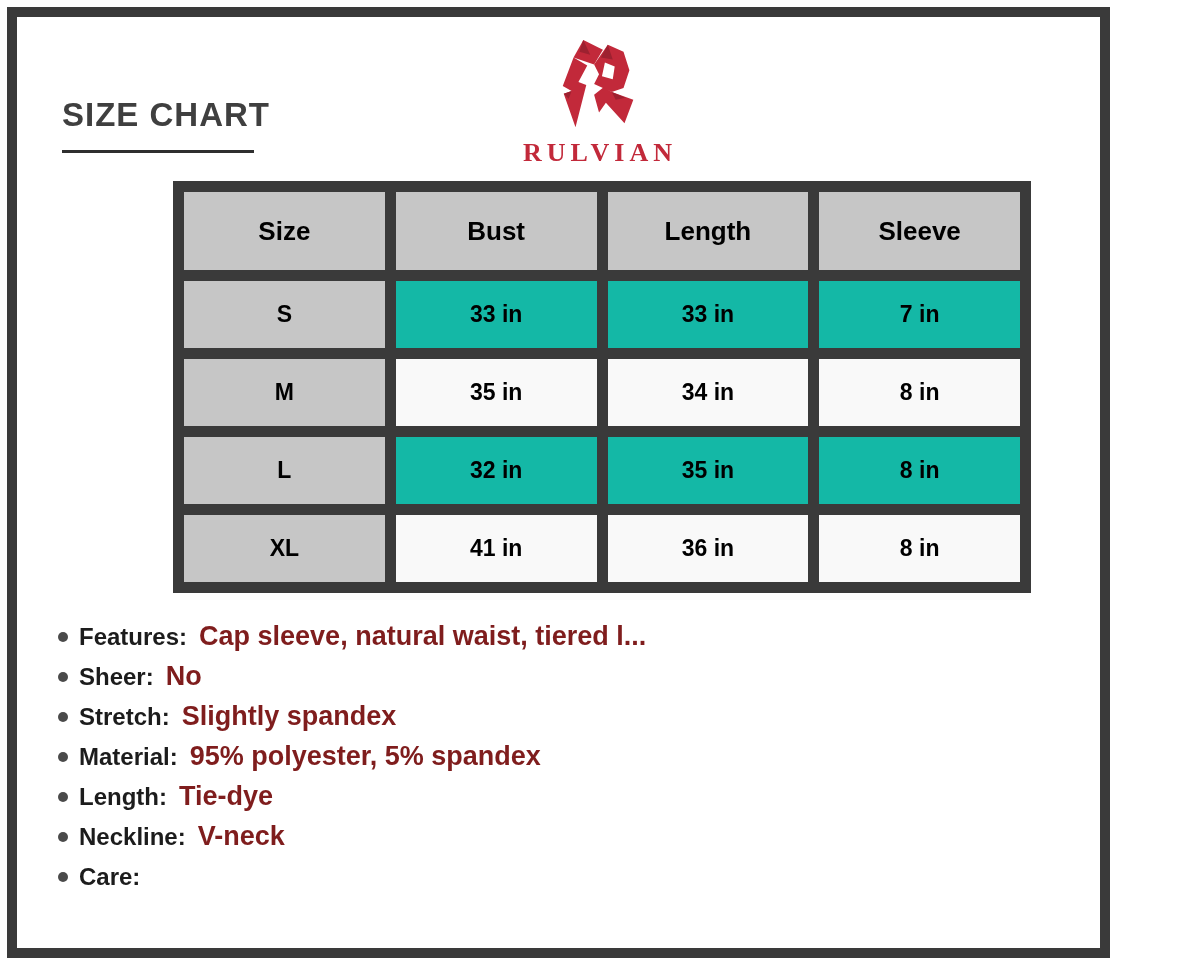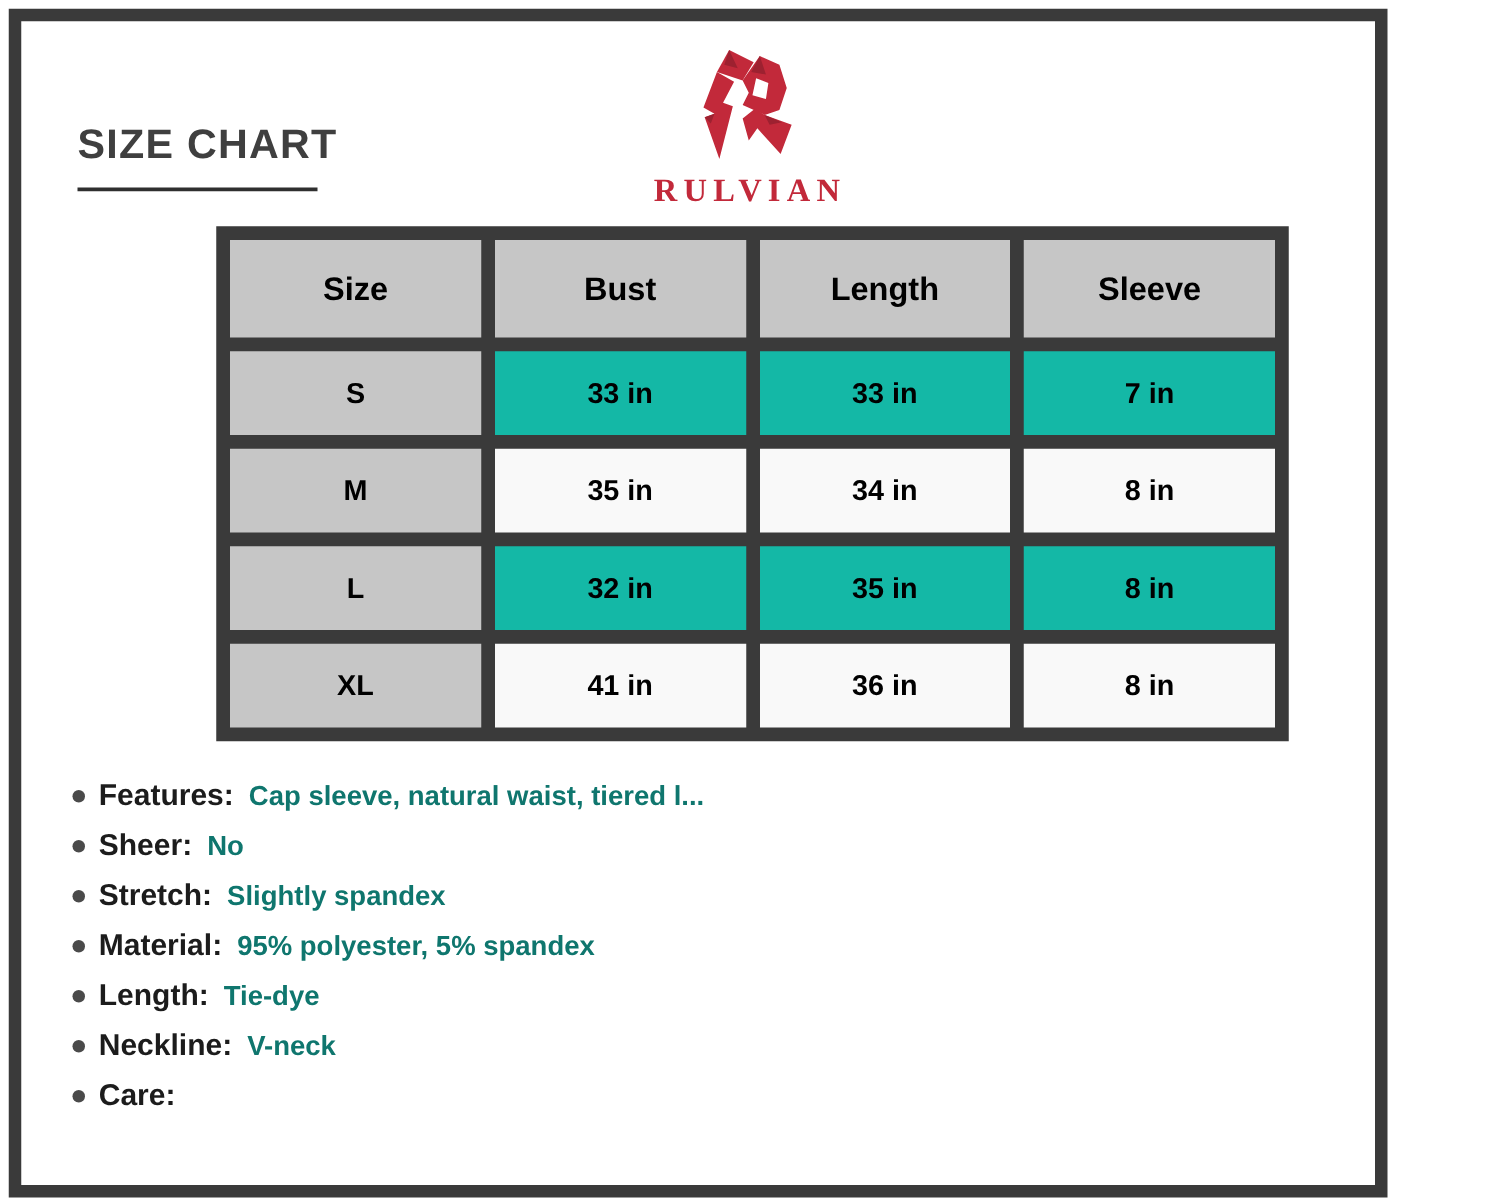--- a/index.html
+++ b/index.html
@@ -38,21 +38,21 @@
   .size-table .row td.sizecell{background:var(--cellgray);}
   .size-table .row td.val{background:#14b8a6;}
   .size-table .row.alt td.val{background:#f9f9f9;}
   
   .details{position:absolute;left:58px;top:620px;}
   .detail{display:flex;align-items:center;margin-bottom:7px;height:33px;}
   .dot{width:10px;height:10px;border-radius:50%;background:#4a4a4a;
     margin-right:11px;align-self:center;flex:0 0 auto;}
   .dlabel{font-weight:bold;font-size:24px;color:var(--ink);margin-right:12px;
     white-space:nowrap;}
-  .dvalue{font-weight:bold;font-size:22px;color:#0f766e;white-space:nowrap;}
+  .dvalue{font-weight:bold;font-size:27px;color:#7f1d1d;white-space:nowrap;}
 </style>
 </head>
 <body>
 
 <div class="page">
   <div class="frame"></div>
 
   <div class="title">SIZE CHART</div>
   <div class="title-underline"></div>
 

